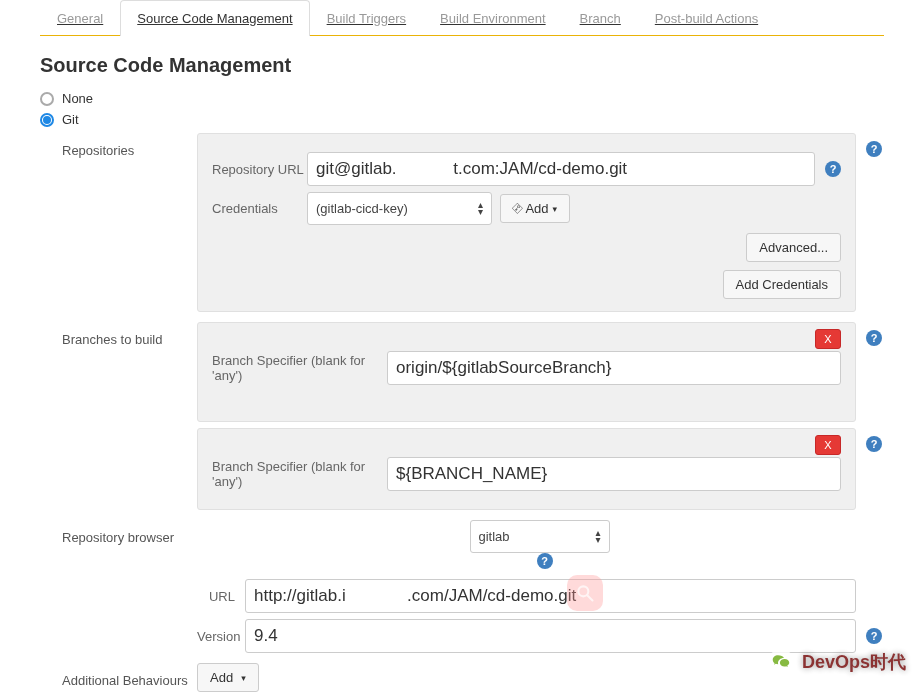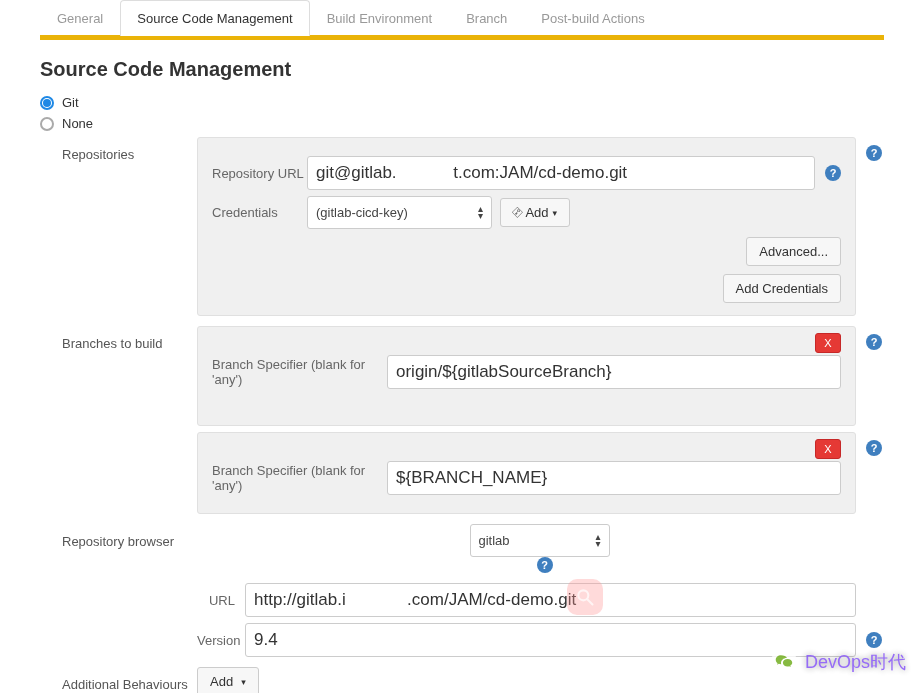--- a/index.html
+++ b/index.html
@@ -1,19 +1,19 @@
 <!DOCTYPE html>
 <html><head>
   <meta charset="utf-8">
   <style>
     * { box-sizing: border-box; margin: 0; padding: 0; font-family: Arial, Helvetica, sans-serif; }
     body { background: #fff; font-size: 13px; color: #333; }
     .container { width: 924px; margin: 0; background: #fff; padding: 0 40px 40px 40px; }
     
-    .tabs { display: flex; border-bottom: 5px solid #eab308; }
+    .tabs { display: flex; border-bottom: 1px solid #eab308; text-decoration: underline; }
     .tab { padding: 10px 16px; color: #999; cursor: pointer; border: 1px solid transparent; border-bottom: none; margin-bottom: -1px; border-radius: 4px 4px 0 0; }
     .tab.active { color: #333; border-color: #ddd; background: #fff; }
     
     .section-title { font-size: 20px; font-weight: bold; color: #333; margin: 18px 0 14px 0; }
     
     .radio-row { display: flex; align-items: center; margin: 6px 0; }
     .radio-circle { width: 14px; height: 14px; border: 2px solid #aaa; border-radius: 50%; margin-right: 8px; display: inline-flex; align-items: center; justify-content: center; }
     .radio-circle.selected { border-color: #1e88e5; }
     .radio-circle.selected::after { content: ""; width: 8px; height: 8px; background: #1e88e5; border-radius: 50%; }
     
@@ -37,52 +37,53 @@
     
     .delete-btn { position: absolute; top: 6px; right: 14px; background: #e53935; color: #fff; border: 1px solid #c62828; border-radius: 3px; width: 26px; height: 20px; font-size: 11px; text-align: center; line-height: 18px; cursor: pointer; }
     
     .btn-row-right { display: flex; justify-content: flex-end; gap: 6px; margin-top: 8px; }
     
     .help-icon { width: 16px; height: 16px; border-radius: 50%; background: #3f7fbf; color: #fff; font-size: 11px; display: inline-flex; align-items: center; justify-content: center; font-weight: bold; cursor: pointer; flex-shrink: 0; }
     .help-right { margin-left: 10px; align-self: flex-start; margin-top: 8px; }
     
     .key-icon { transform: rotate(45deg); font-size: 11px; }
     
-    .watermark { position: fixed; bottom: 18px; right: 18px; display: flex; align-items: center; gap: 8px; color: #8b5cf6; font-weight: normal; font-size: 18px; text-shadow: 0 0 6px rgba(0,0,0,0.5); opacity: 0.9; pointer-events: none; }
+    .watermark { position: fixed; bottom: 18px; right: 18px; display: flex; align-items: center; gap: 8px; color: #7f1d1d; font-weight: bold; font-size: 18px; text-shadow: 0 0 6px rgba(0,0,0,0.5); opacity: 0.9; pointer-events: none; }
     .watermark-icon { width: 26px; height: 26px; border-radius: 50%; background: rgba(255,255,255,0.85); display: flex; align-items: center; justify-content: center; }
     
     .mag-badge { position: absolute; width: 36px; height: 36px; background: rgba(255,150,150,0.35); border-radius: 10px; display: flex; align-items: center; justify-content: center; pointer-events: none; }
     .mag-badge svg { opacity: 0.7; }
     
     .cred-group { display: flex; align-items: center; gap: 8px; }
     .select-full { flex: 1; }
   </style>
 </head>
 <body>
 
 <div class="container">
 
   <div class="tabs">
     <div class="tab">General</div>
     <div class="tab active">Source Code Management</div>
+    <div class="tab">Build Triggers</div>
     <div class="tab">Build Environment</div>
     <div class="tab">Branch</div>
     <div class="tab">Post-build Actions</div>
   </div>
 
   <h2 class="section-title">Source Code Management</h2>
 
   <div class="radio-row">
+    <span class="radio-circle"></span>
+    <span>None</span>
+  </div>
+
+  <div class="radio-row">
     <span class="radio-circle selected"></span>
     <span>Git</span>
-  </div>
-
-  <div class="radio-row">
-    <span class="radio-circle"></span>
-    <span>None</span>
   </div>
 
   <div class="config">
 
     <div class="config-row">
       <div class="left-label">Repositories</div>
       <div class="right-panel">
         <div style="display:flex; align-items:flex-start;">
           <div class="panel" style="flex:1;">
             <div class="panel-row">

